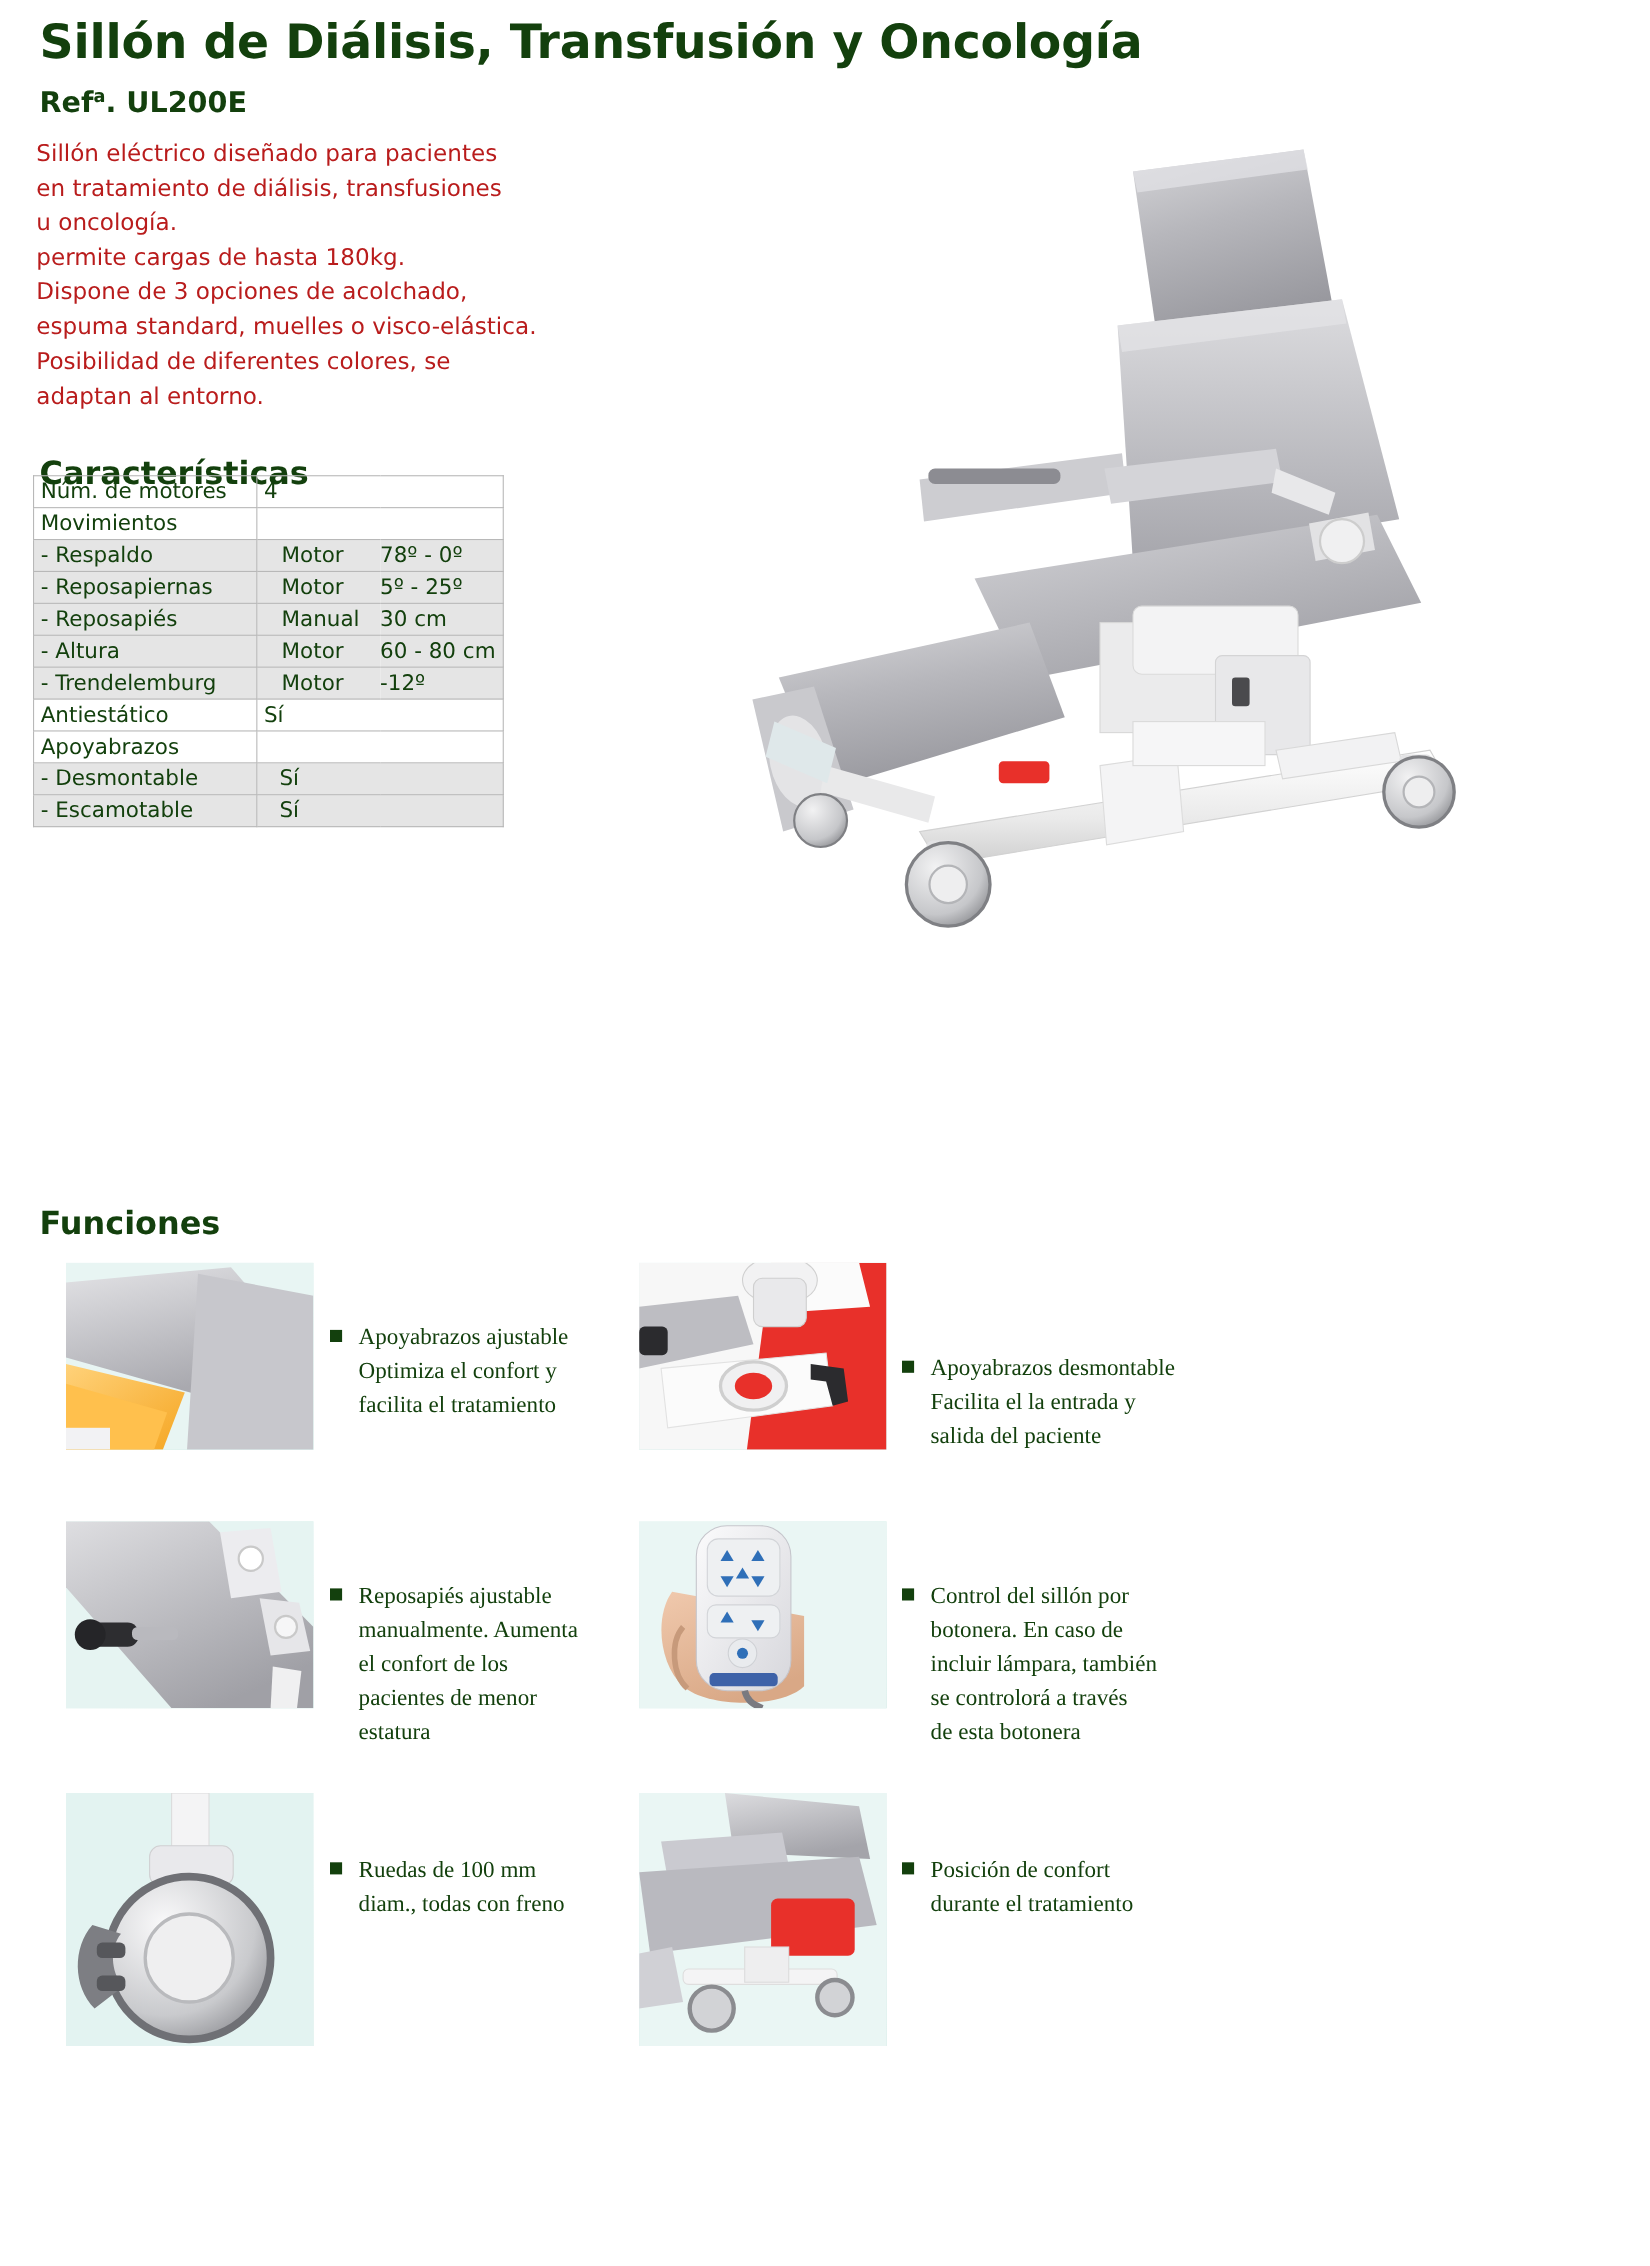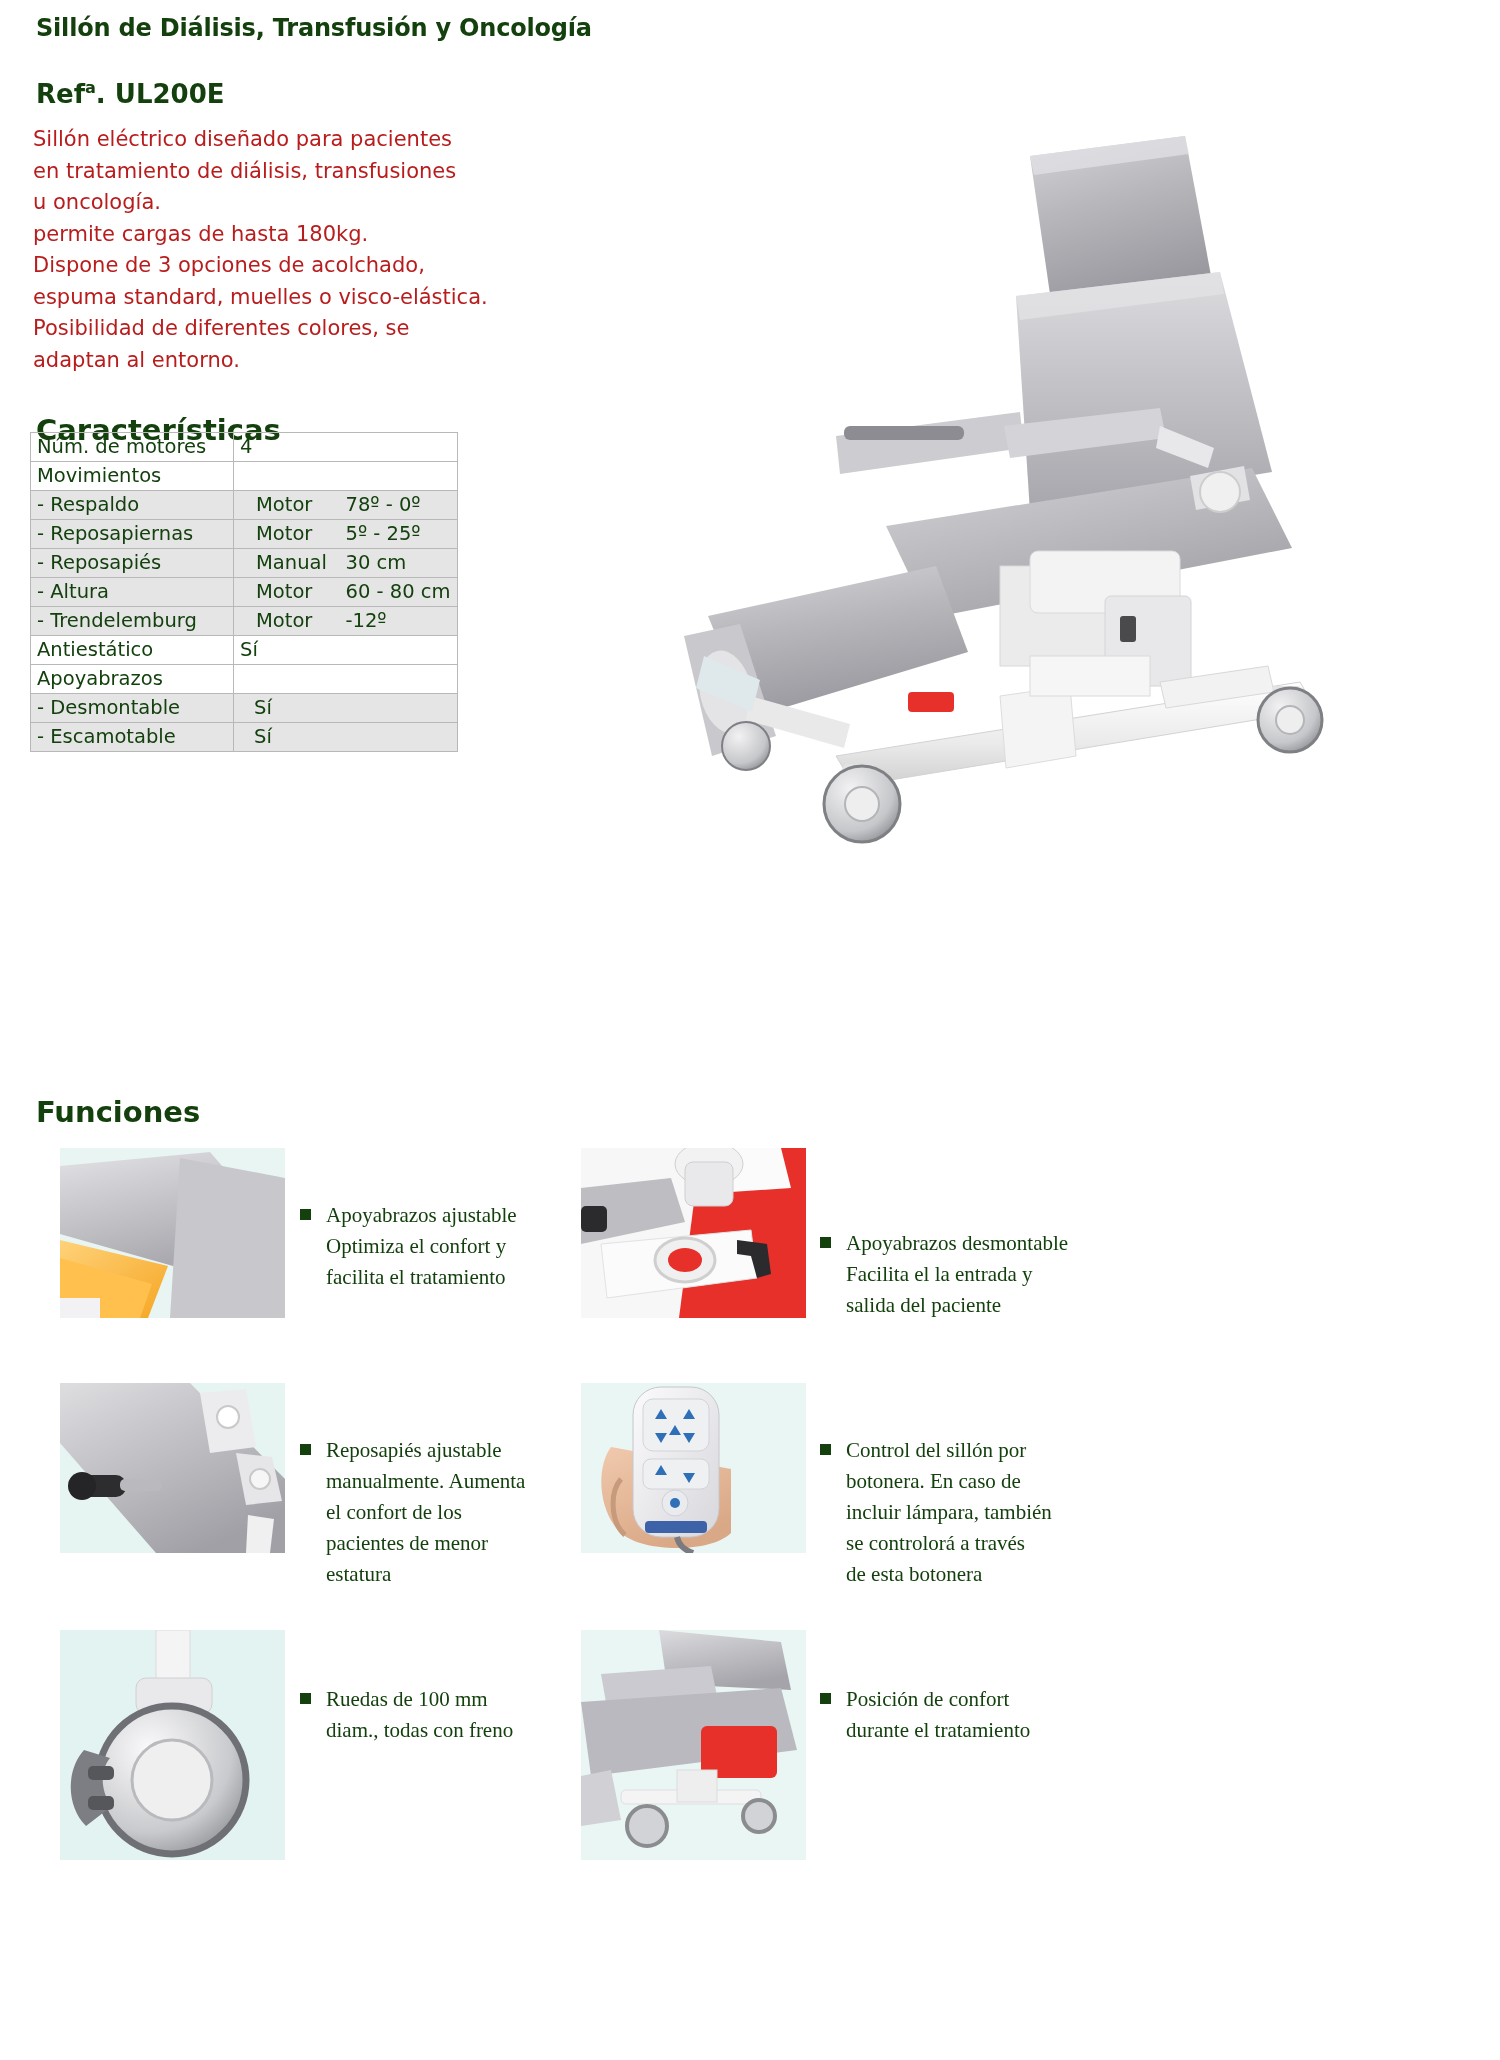--- a/index.html
+++ b/index.html
@@ -21,21 +21,21 @@
     left: 0; top: 0;
     width: 1500px;
     height: 2060px;
   }
 
   
   .main-title {
     position: absolute;
     left: 36px;
     top: 14px;
-    font-size: 24px;
+    font-size: 43px;
     font-weight: bold;
     letter-spacing: -0.2px;
     color: #13400d;
     white-space: nowrap;
   }
   .ref-title {
     position: absolute;
     left: 36px;
     top: 79px;
     font-size: 26px;

